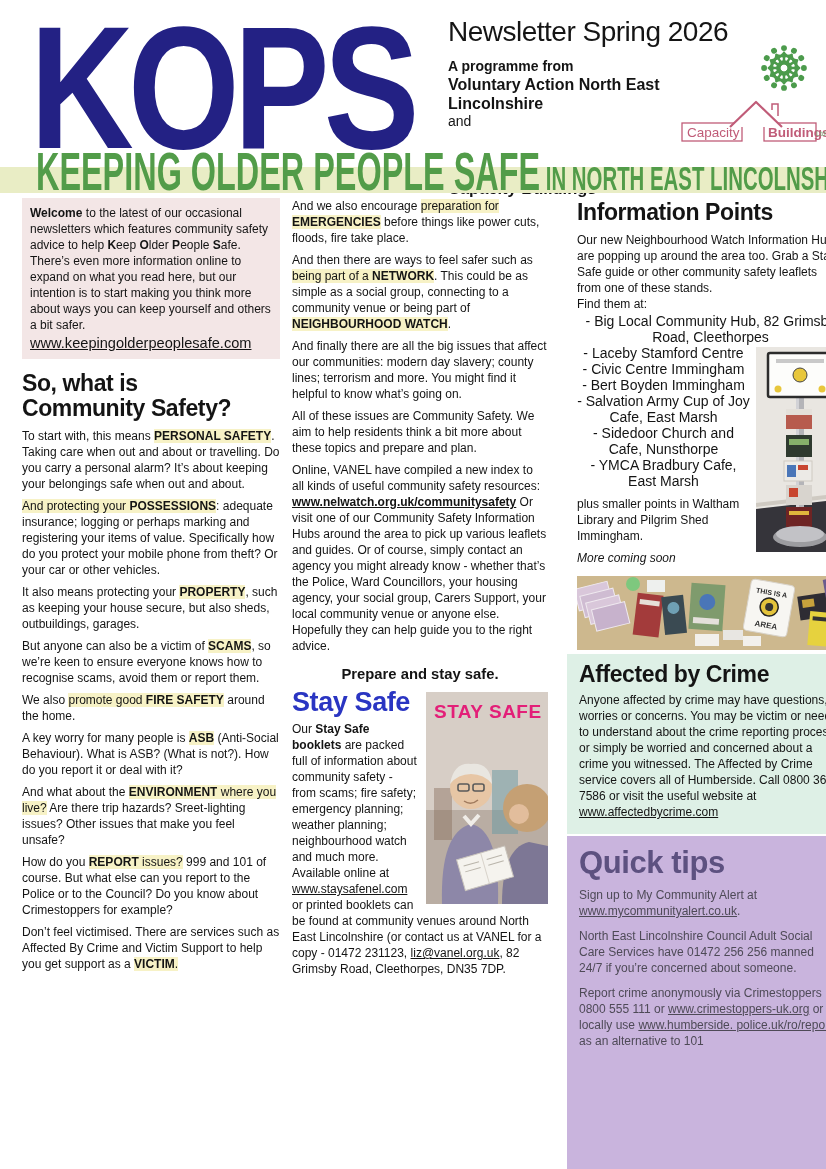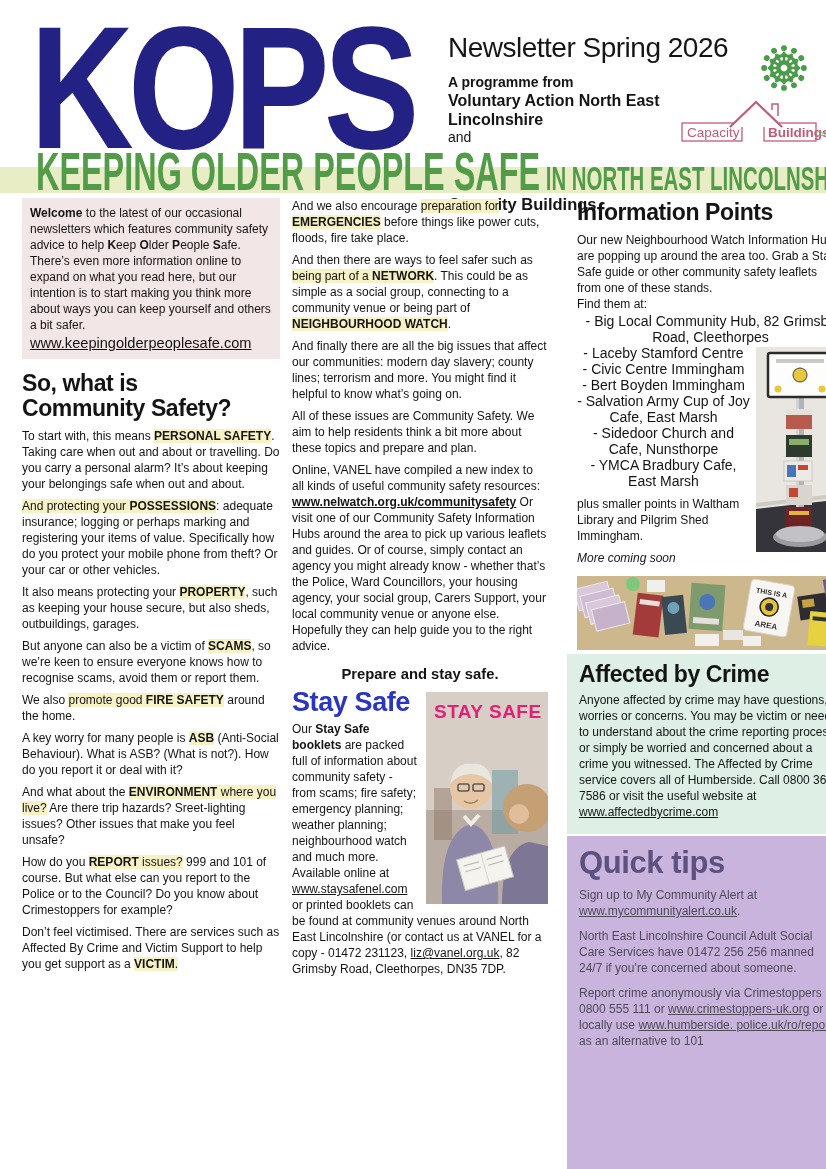--- a/index.html
+++ b/index.html
@@ -6,21 +6,21 @@
     --brand-navy:#232184; --brand-green:#529c49; --banner-band:#e9edc5;
     --highlight-yellow:#f7f2c6; --welcome-pink:#f3e6e6; --stay-safe-blue:#2a35c2;
     --cover-magenta:#e31f78; --affected-mint:#def0e6; --quicktips-lavender:#c9b4dd;
     --quicktips-purple:#5d5180; --quicktips-text:#4e4a57; --capacity-pink:#c05c78;
   }
   html,body{margin:0;padding:0;background:#888;}
   .page{position:relative;width:826px;height:1169px;background:#fff;overflow:hidden;
     font-family:"Liberation Sans","DejaVu Sans",sans-serif;color:#141414;margin:0 auto;}
   .kops{position:absolute;left:30px;top:0px;font-size:175px;line-height:1;font-weight:700;
     letter-spacing:-7px;color:var(--brand-navy);transform:scaleX(0.82);transform-origin:0 0;white-space:nowrap;}
-  .head-right{position:absolute;left:448px;top:32px;width:310px;}
+  .head-right{position:absolute;left:448px;top:16px;width:310px;}
   .issue{font-size:28px;letter-spacing:-0.5px;color:#151515;margin-bottom:10px;font-weight:400;}
   .prog-intro{font-size:14px;font-weight:700;line-height:17px;}
   .prog-org1{font-size:16px;font-weight:700;line-height:19px;}
   .prog-and{font-size:14px;line-height:17px;}
   .prog-org2{font-size:16.5px;font-weight:700;line-height:20px;margin-top:48px;}
   .vanel-logo{position:absolute;left:746px;top:32px;}
   .capacity-logo{position:absolute;left:680px;top:96px;}
   .band{position:absolute;top:167px;left:0;width:826px;height:26px;background:var(--banner-band);}
   .banner{position:absolute;left:36px;top:142px;white-space:nowrap;color:var(--brand-green);
     font-weight:700;transform:scaleX(0.60);transform-origin:0 50%;line-height:1.1;}

